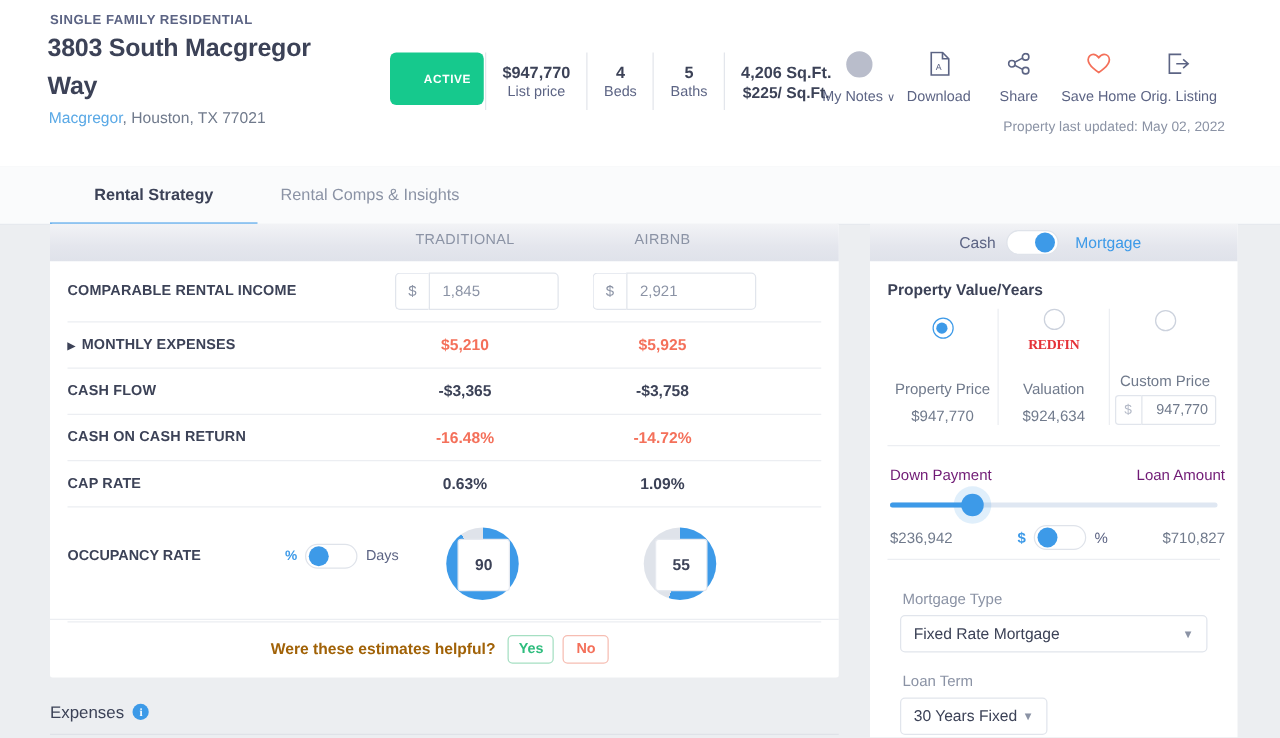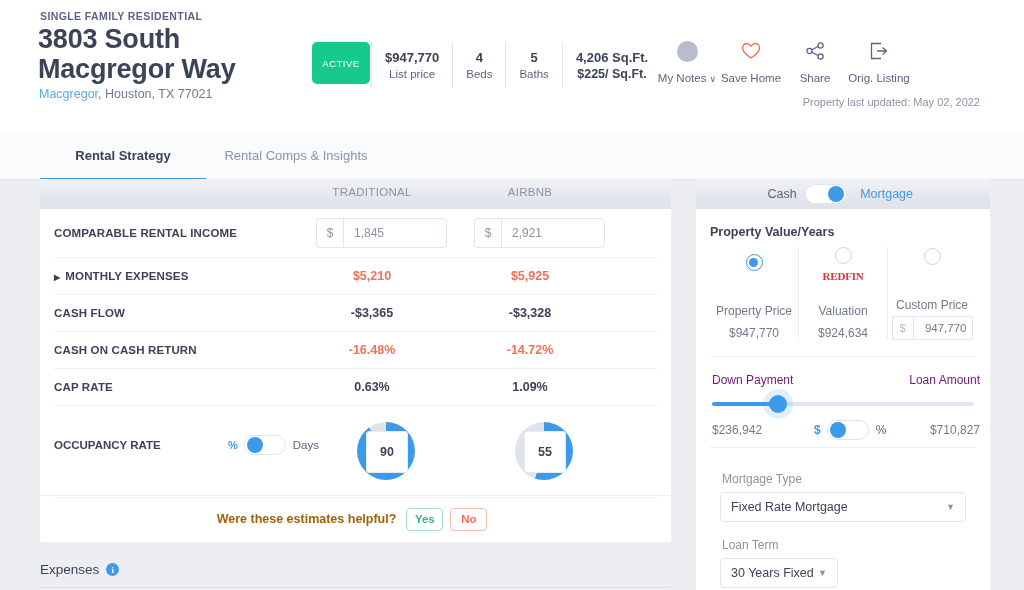--- a/index.html
+++ b/index.html
@@ -17,34 +17,34 @@
     position: absolute; left: 0; top: 0; width: 1024px; height: 133px;
     background: #ffffff;
   }
   .prop-type {
     position: absolute; left: 40px; top: 10px;
     font-size: 10.5px; font-weight: bold; letter-spacing: .4px;
     color: #5c6484; text-transform: uppercase;
   }
   .prop-title {
     position: absolute; left: 38px; top: 24px; width: 250px;
-    font-size: 27px; font-weight: bold; line-height: 30px;
+    font-size: 20px; font-weight: bold; line-height: 30px;
     color: #3c4257; letter-spacing: -.2px;
   }
   .prop-addr {
     position: absolute; left: 39px; top: 85px; width: 250px;
     font-size: 12.5px; line-height: 18px; color: #707a8c;
   }
   .prop-addr a { color: #5aa9e6; text-decoration: none; }
 
   .stats { position: absolute; left: 312px; top: 42px; display: flex; align-items: stretch; height: 46px; }
   .badge-active {
     width: 58px; height: 42px; border-radius: 5px; background: #16c98d;
-    color: #fff; font-size: 9.5px; font-weight: normal; letter-spacing: .5px;
-    display: flex; align-items: center; justify-content: center; margin-right: 1px;
+    color: #fff; font-size: 9.5px; font-weight: bold; letter-spacing: .5px;
+    display: flex; align-items: center; justify-content: center; margin-right: 1px; padding-left: 17px;
   }
   .stat {
     padding: 0 13px; border-left: 1px solid #e3e6ec;
     display: flex; flex-direction: column; justify-content: center; align-items: center;
   }
   .stat:first-of-type { border-left: 1px solid #e3e6ec; margin-left: 12px; }
   .stat .v { font-size: 13px; font-weight: bold; color: #3c4257; line-height: 17px; white-space: nowrap; }
   .stat .l { font-size: 11.5px; color: #5c6484; line-height: 16px; white-space: nowrap; }
   .stat.two .l { font-weight: bold; color: #3c4257; font-size: 12.5px; }
 
@@ -271,39 +271,49 @@
 
     <div class="actions">
       <div class="act">
         <div class="ic">
             <div class="avatar"></div>
           </div>
         <div class="lb"><span>My Notes</span> <span style="font-size:9px">∨</span></div>
       </div>
       <div class="act">
         <div class="ic">
-          <svg width="20" height="18" viewBox="0 0 20 18">
-              <path d="M10 16C10 16 1.5 10.8 1.5 5.8 1.5 3.2 3.5 1.5 5.7 1.5c1.9 0 3.3 1.3 4.3 2.6 1-1.3 2.4-2.6 4.3-2.6 2.2 0 4.2 1.7 4.2 4.3C18.5 10.8 10 16 10 16z" fill="none" stroke="#f4705a" stroke-width="1.4"></path>
+          <svg width="17" height="20" viewBox="0 0 17 20">
+              <path d="M2 1h9l5 5v13H2z" fill="none" stroke="#5c6484" stroke-width="1.3"></path>
+              <path d="M11 1v5h5" fill="none" stroke="#5c6484" stroke-width="1.3"></path>
+              <text x="5.5" y="15" font-size="7" fill="#5c6484" font-family="Liberation Sans">A</text>
             </svg>
         </div>
-        <div class="lb">Save Home</div>
+        <div class="lb">Download</div>
       </div>
       <div class="act">
         <div class="ic">
           <svg width="19" height="18" viewBox="0 0 19 18">
               <circle cx="14.5" cy="3.5" r="2.6" fill="none" stroke="#5c6484" stroke-width="1.3"></circle>
               <circle cx="14.5" cy="14.5" r="2.6" fill="none" stroke="#5c6484" stroke-width="1.3"></circle>
               <circle cx="3.5" cy="9" r="2.6" fill="none" stroke="#5c6484" stroke-width="1.3"></circle>
               <path d="M6 7.7l6-3.2M6 10.3l6 3.2" stroke="#5c6484" stroke-width="1.3" fill="none"></path>
             </svg>
         </div>
         <div class="lb">Share</div>
       </div>
       <div class="act">
         <div class="ic">
+          <svg width="20" height="18" viewBox="0 0 20 18">
+              <path d="M10 16C10 16 1.5 10.8 1.5 5.8 1.5 3.2 3.5 1.5 5.7 1.5c1.9 0 3.3 1.3 4.3 2.6 1-1.3 2.4-2.6 4.3-2.6 2.2 0 4.2 1.7 4.2 4.3C18.5 10.8 10 16 10 16z" fill="none" stroke="#f4705a" stroke-width="1.4"></path>
+            </svg>
+        </div>
+        <div class="lb">Save Home</div>
+      </div>
+      <div class="act">
+        <div class="ic">
           <svg width="18" height="18" viewBox="0 0 18 18">
               <path d="M11 1.5H1.5v15H11" fill="none" stroke="#5c6484" stroke-width="1.3"></path>
               <path d="M7 9h9M12.5 5.5L16.5 9l-4 3.5" fill="none" stroke="#5c6484" stroke-width="1.3"></path>
             </svg>
         </div>
         <div class="lb">Orig. Listing</div>
       </div>
     </div>
 
     <div class="updated">Property last updated: May 02, 2022</div>
@@ -334,21 +344,21 @@
 
     <div class="row" style="top:78px">
       <div class="rl"><span class="caret">▶</span><span>MONTHLY EXPENSES</span></div>
       <div class="c1 neg">$5,210</div>
       <div class="c2 neg">$5,925</div>
     </div>
 
     <div class="row" style="top:115px">
       <div class="rl">CASH FLOW</div>
       <div class="c1">-$3,365</div>
-      <div class="c2">-$3,328</div>
+      <div class="c2">-$3,758</div>
     </div>
 
     <div class="row" style="top:152px">
       <div class="rl">CASH ON CASH RETURN</div>
       <div class="c1 neg">-16.48%</div>
       <div class="c2 neg">-14.72%</div>
     </div>
 
     <div class="row" style="top:189px">
       <div class="rl">CAP RATE</div>

